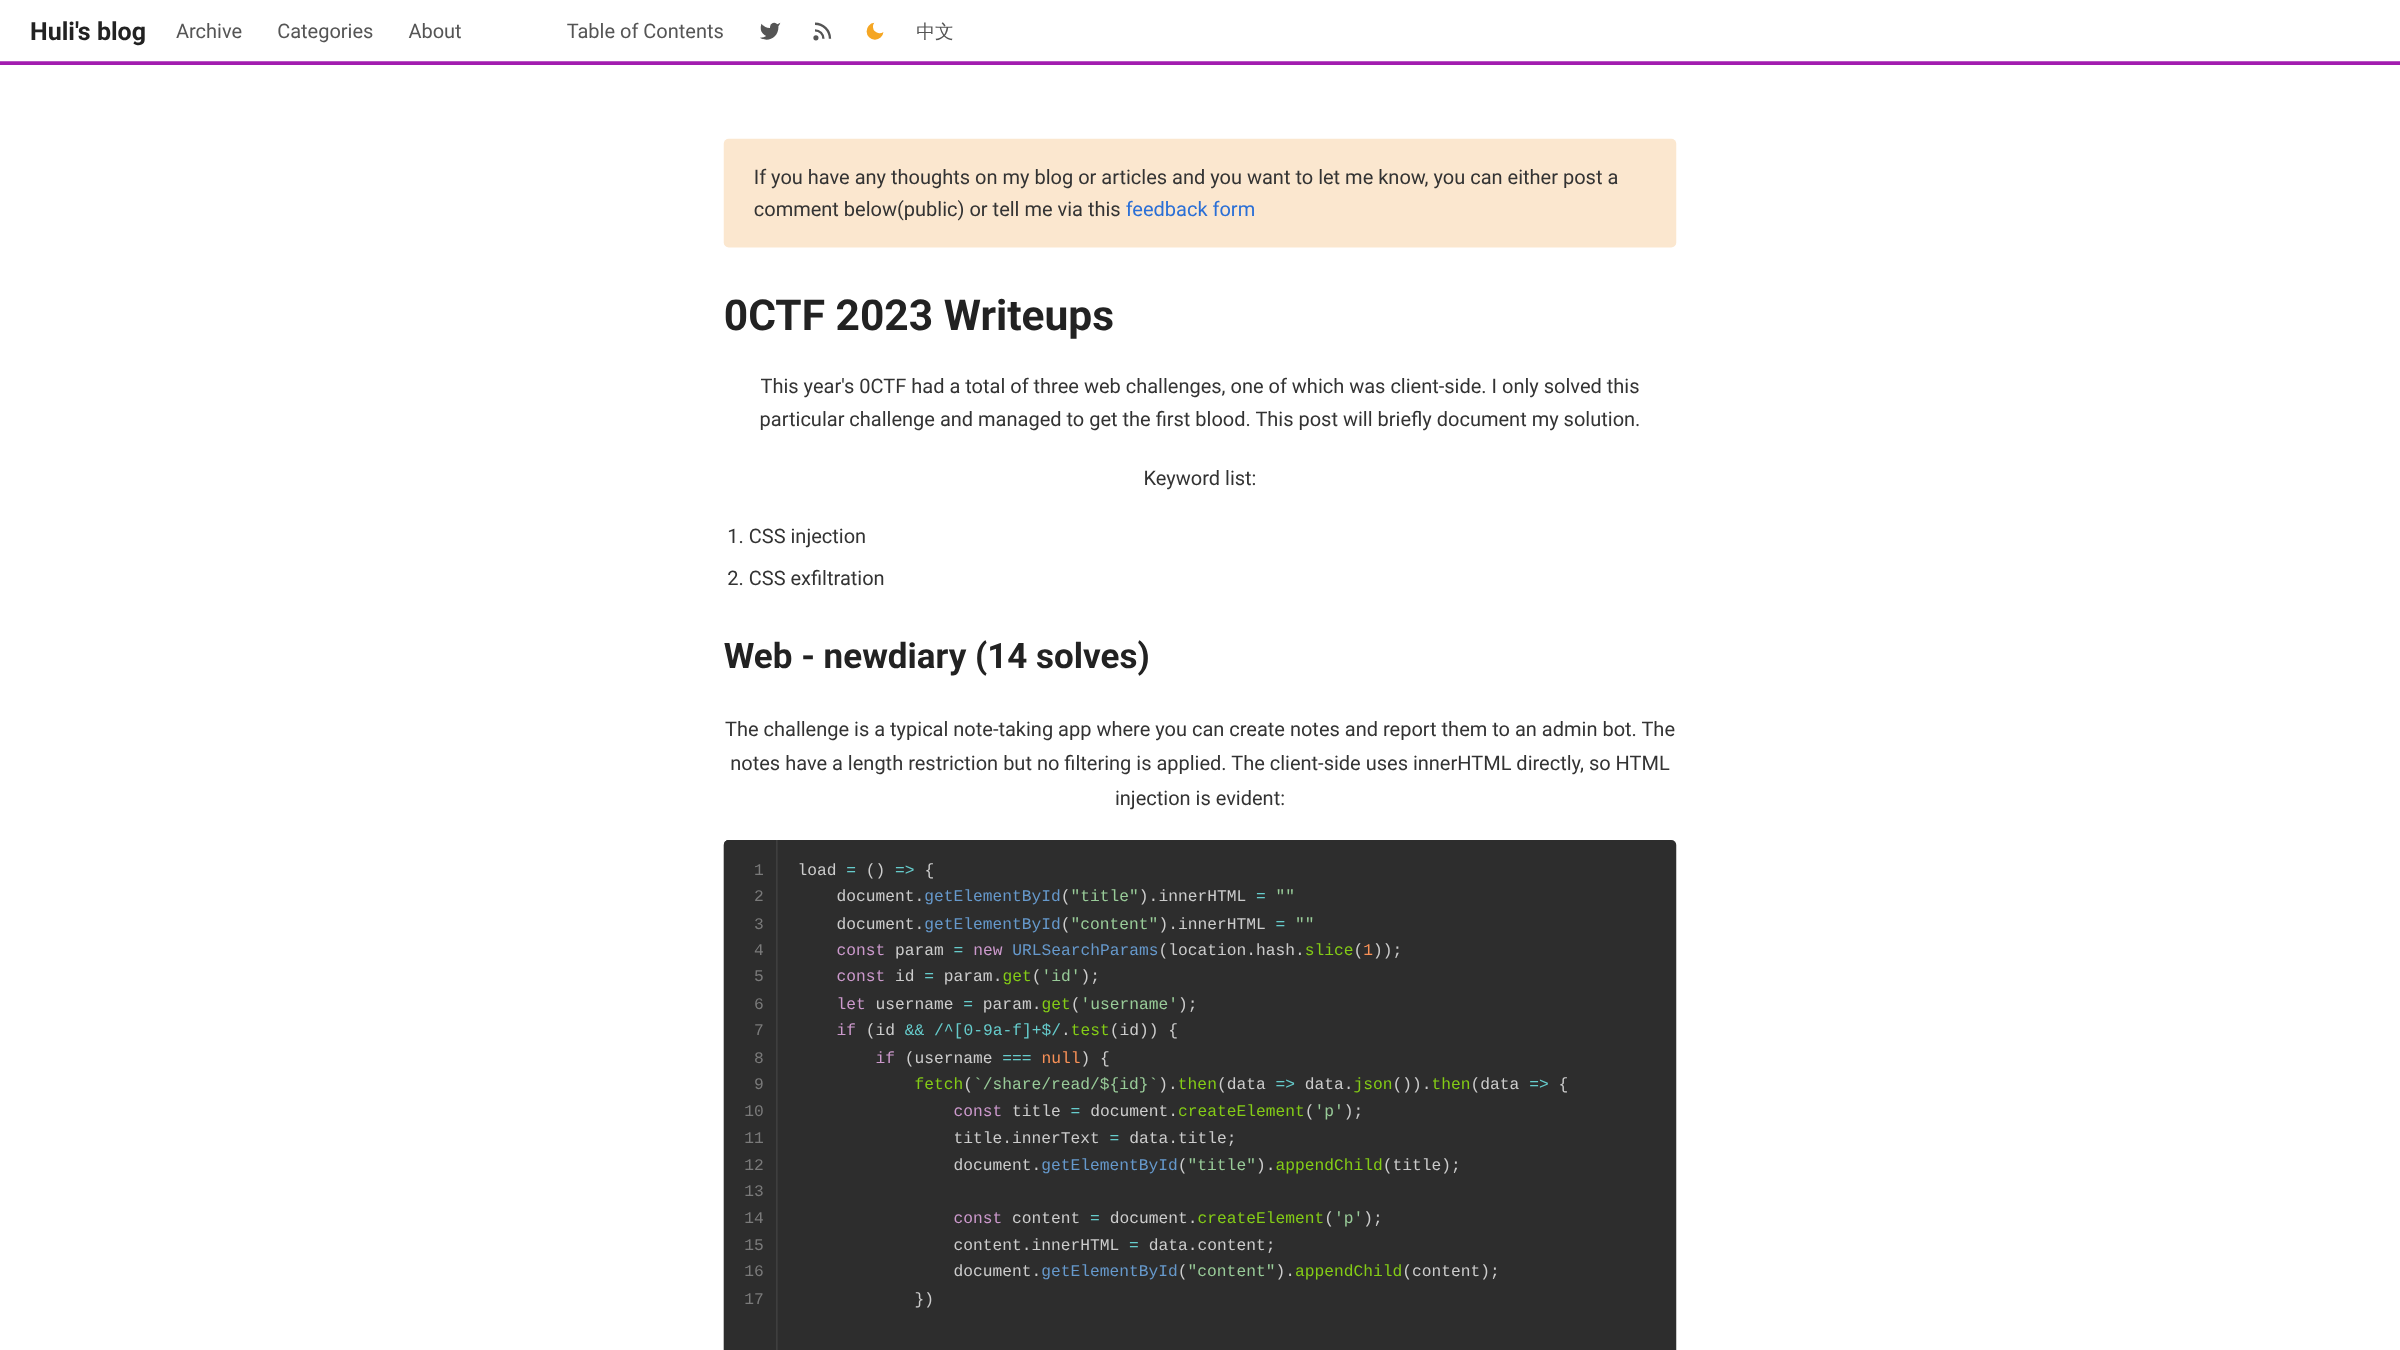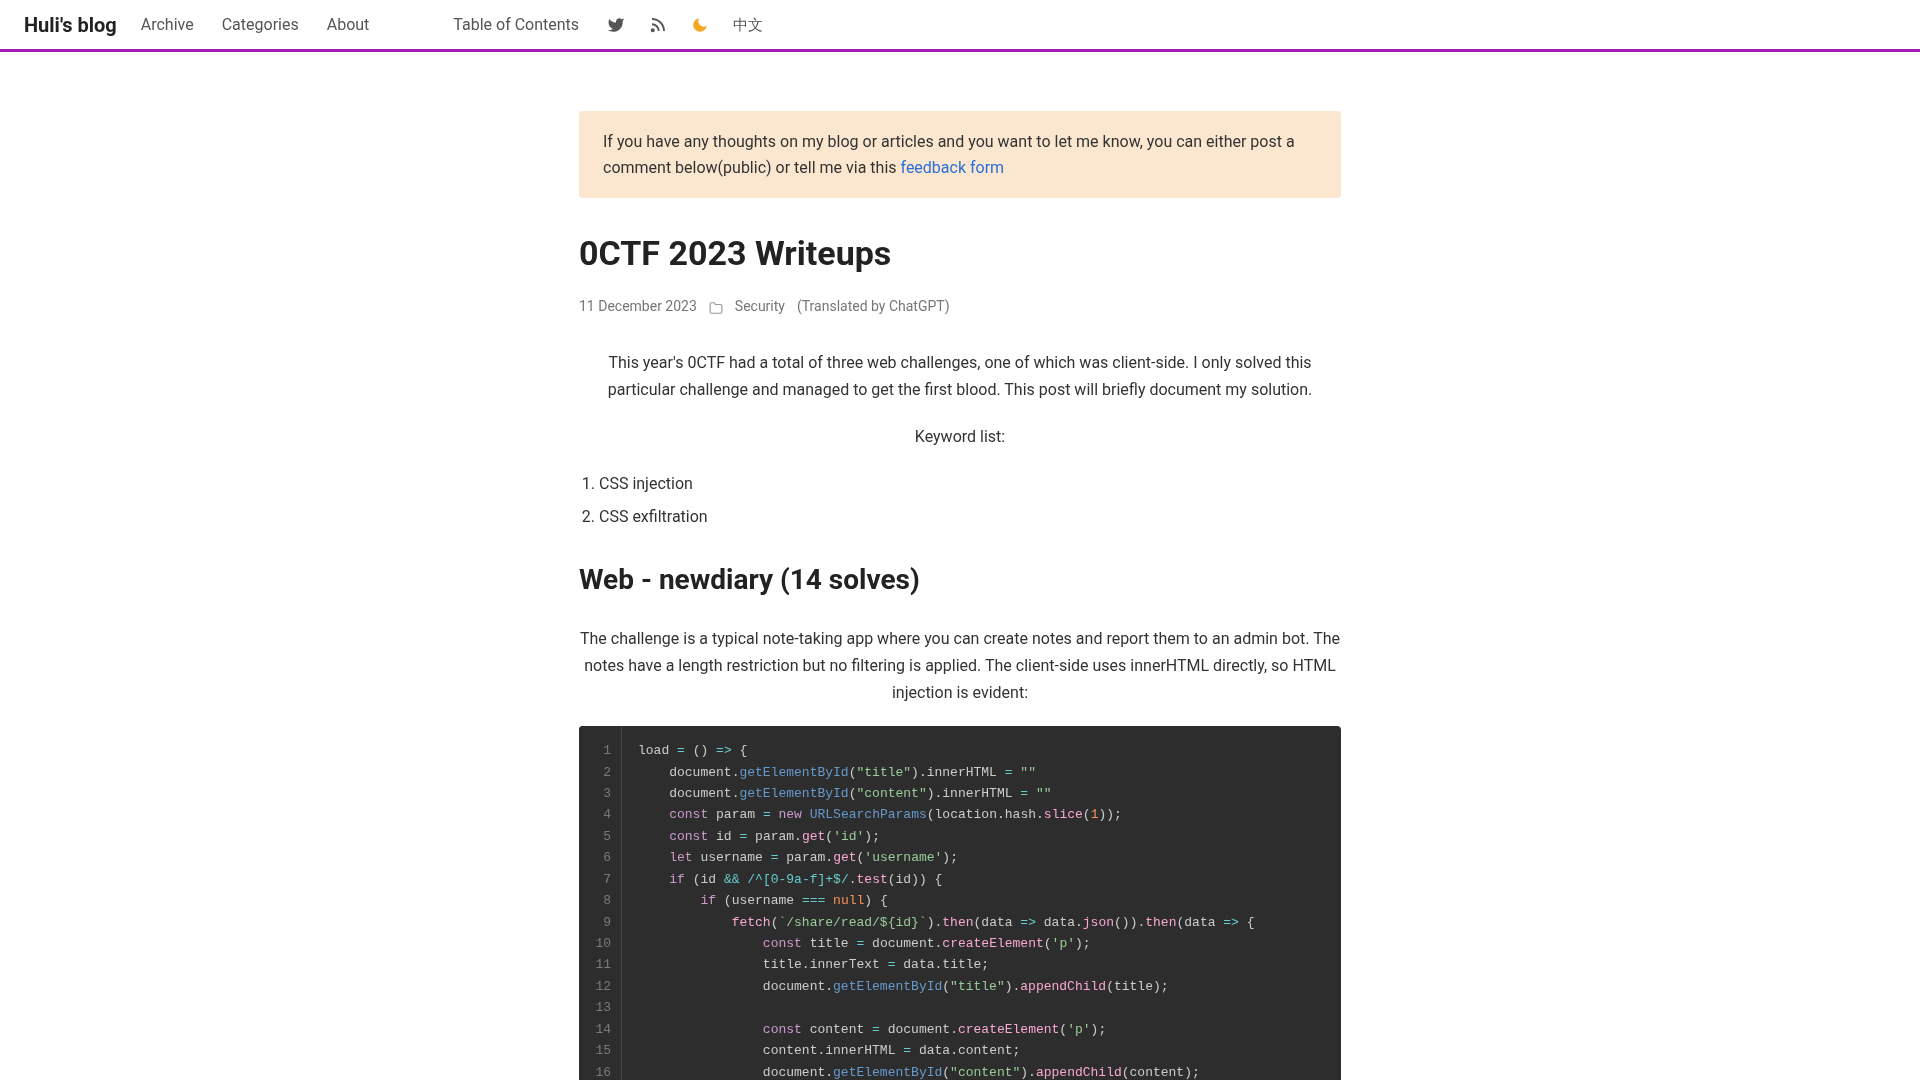--- a/index.html
+++ b/index.html
@@ -144,21 +144,21 @@
     }
     .tok-kw { color: #cc99cc; }
     .tok-var { color: #cccccc; }
     .tok-op { color: #66cccc; }
     .tok-punc { color: #cccccc; }
     .tok-fn { color: #6699cc; margin-top: 36px; }
     .tok-str { color: #99cc99; }
     .tok-num { color: #f99157; }
     .tok-prop { color: #cccccc; }
     .tok-regex { color: #66cccc; }
-    .tok-method { color: #f9a8d4; }
+    .tok-method { color: #84cc16; }
     .tok-bool { color: #f99157; }
   </style>
 </head>
 <body>
 
 <nav class="navbar">
   <a class="brand">Huli's blog</a>
   <div class="nav-links">
     <a class="nav-link">Archive</a>
     <a class="nav-link">Categories</a>
@@ -187,30 +187,20 @@
   </div>
 </nav>
 
 <main class="container">
   <div class="notice">
     <span>If you have any thoughts on my blog or articles and you want to let me know, you can either post a comment below(public) or tell me via this </span><a>feedback form</a>
   </div>
 
   <h1 class="title">0CTF 2023 Writeups</h1>
 
-  <div class="meta">
-    <span>11 December 2023</span>
-    <span class="folder-icon">
-      <svg viewBox="0 0 24 24" fill="none" stroke="#999" stroke-width="2">
-          <path d="M22 19a2 2 0 01-2 2H4a2 2 0 01-2-2V5a2 2 0 012-2h5l2 3h9a2 2 0 012 2z"></path>
-        </svg>
-    </span>
-    <a>Security</a>
-    <span>(Translated by ChatGPT)</span>
-  </div>
 
   <div class="content">
     <p>This year's 0CTF had a total of three web challenges, one of which was client-side. I only solved this particular challenge and managed to get the first blood. This post will briefly document my solution.</p>
     <p>Keyword list:</p>
     <ol>
       <li>CSS injection</li>
       <li>CSS exfiltration</li>
     </ol>
 
     <h2 class="section">Web - newdiary (14 solves)</h2>

